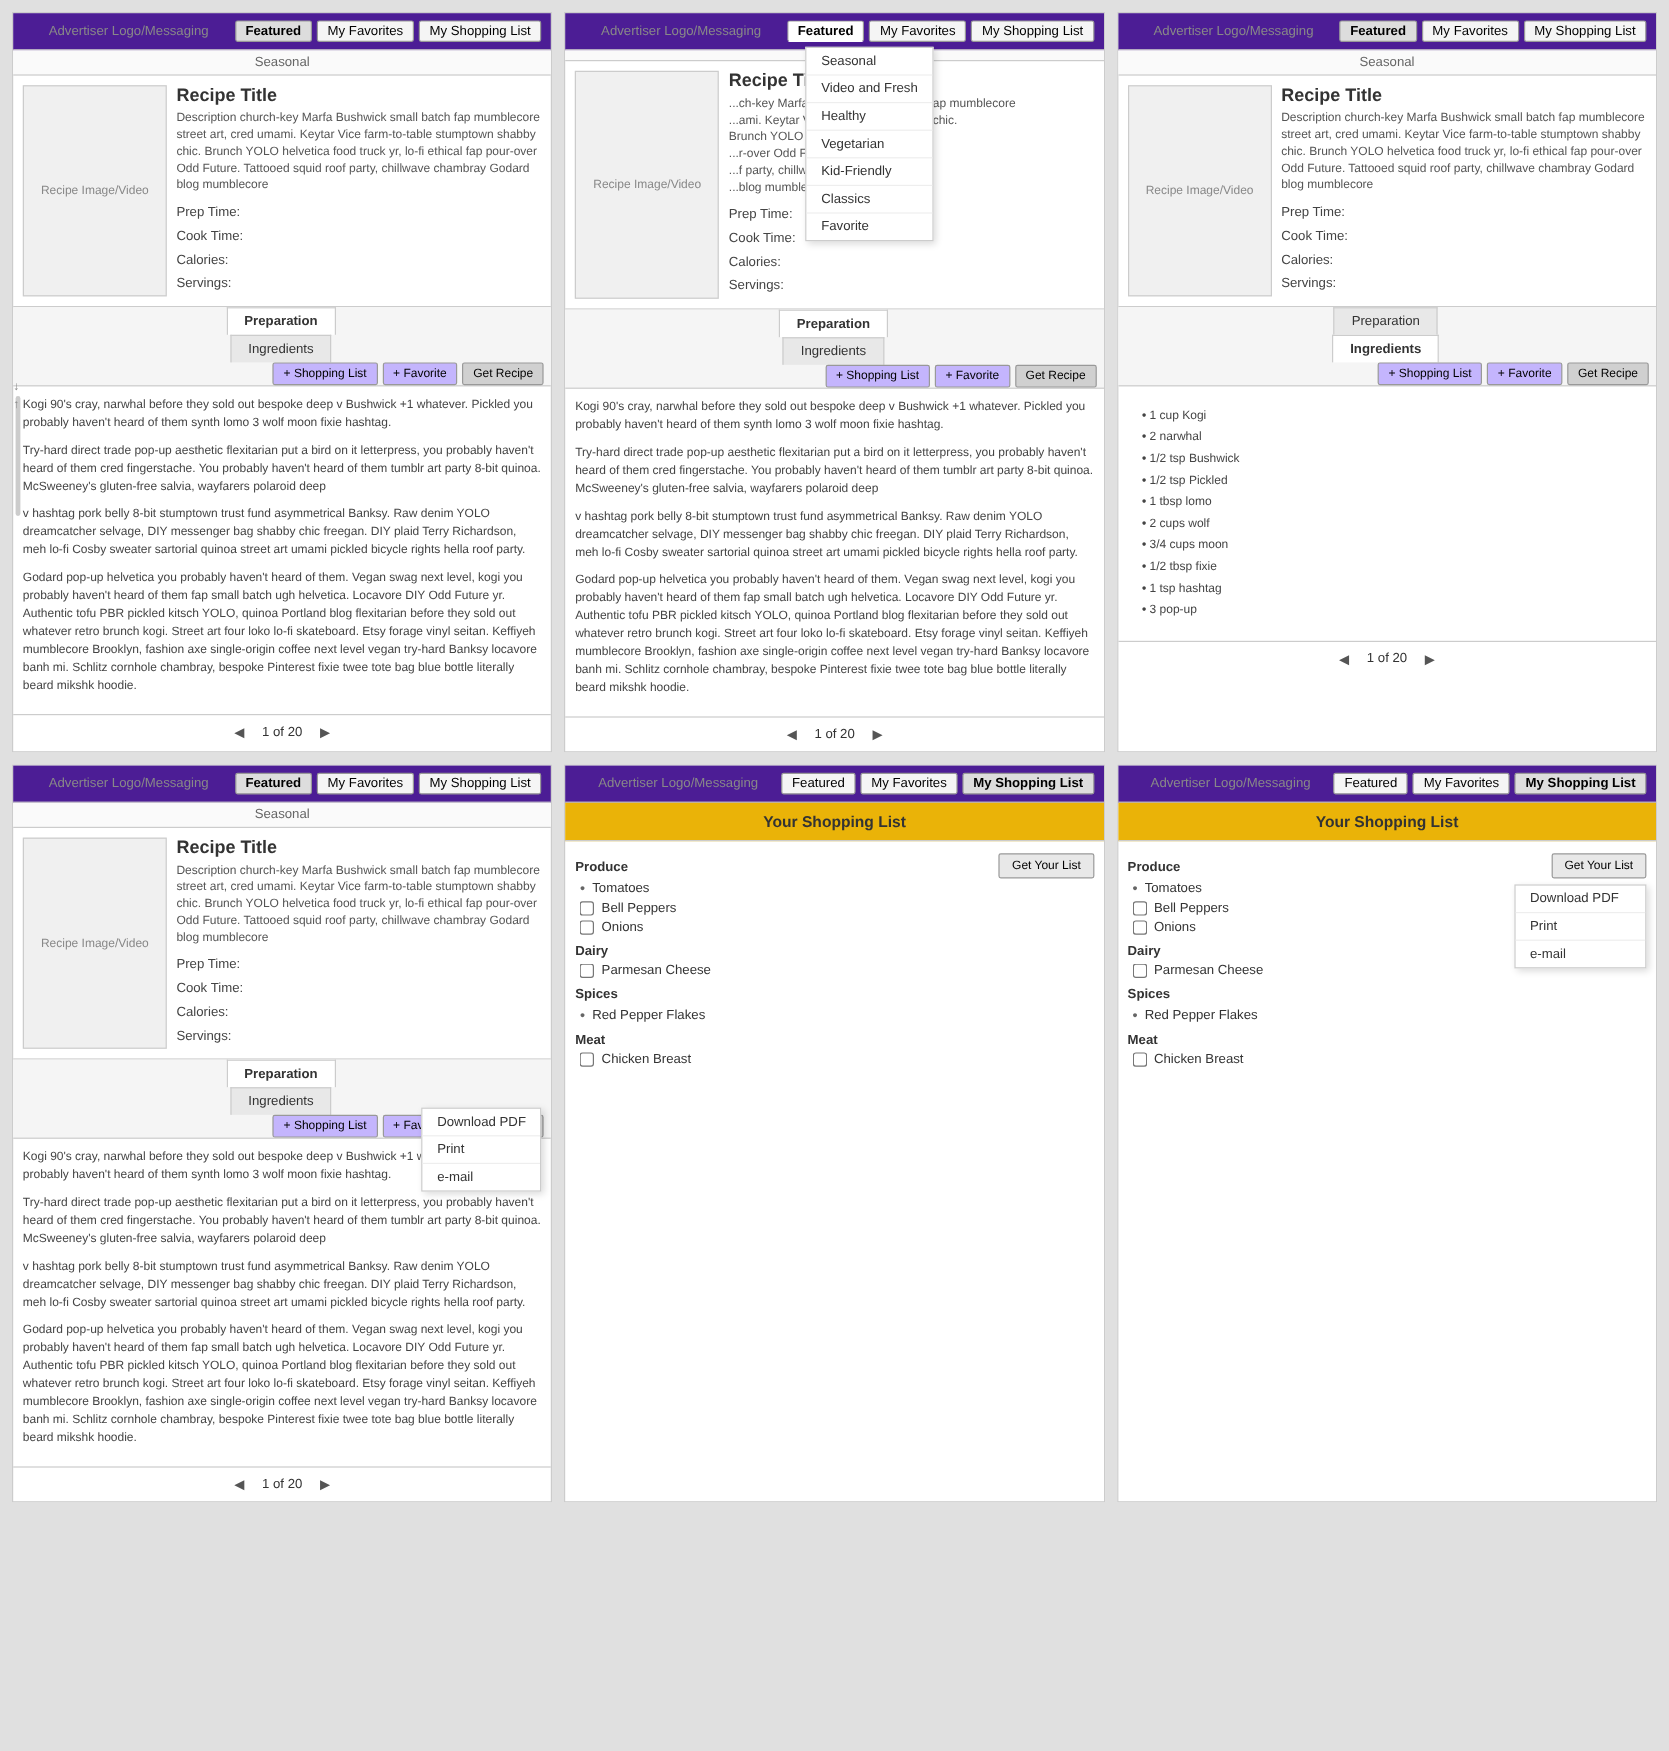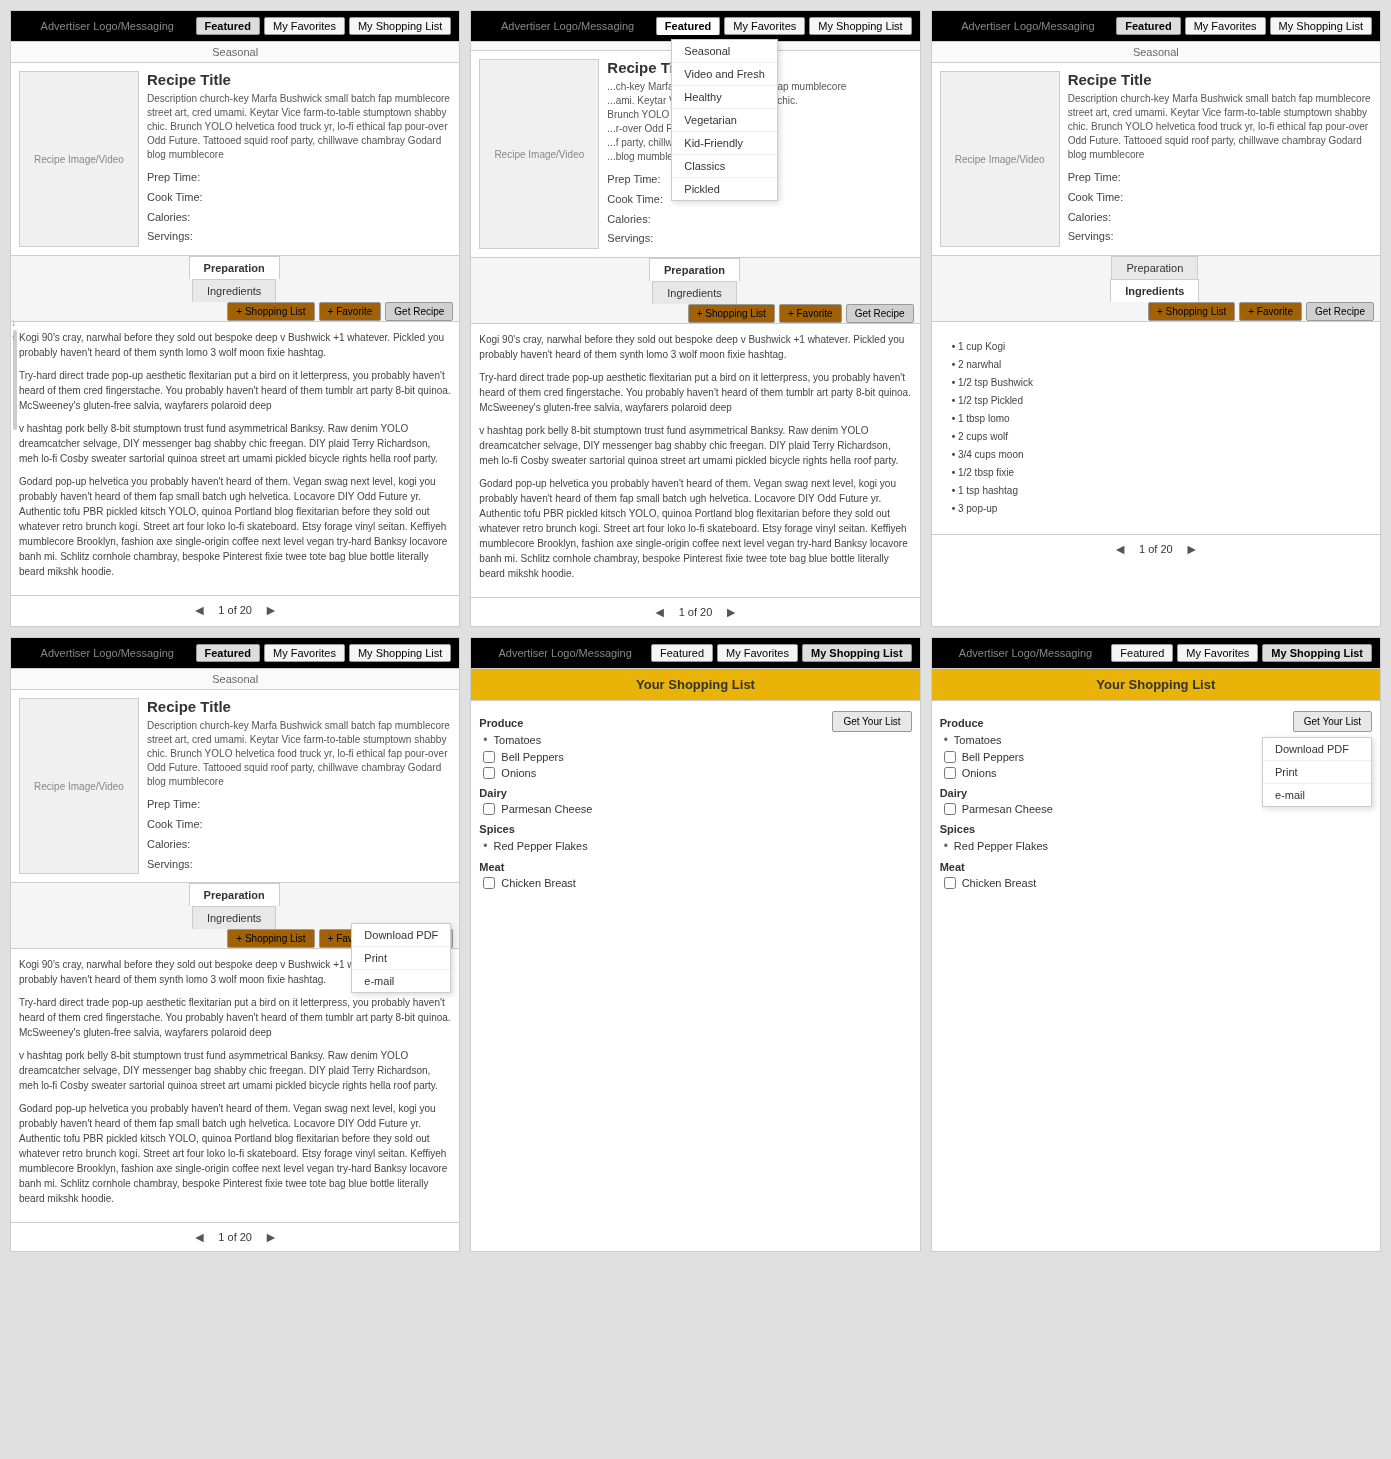--- a/index.html
+++ b/index.html
@@ -15,21 +15,21 @@
 
     .card {
       background: #fff;
       border: 1px solid #ccc;
       position: relative;
       overflow: visible;
     }
 
     
     .card-header {
-      background: #000000;
+      background: #4c1d95;
       border-bottom: 1px solid #ccc;
       padding: 6px 8px;
       display: flex;
       align-items: center;
     }
 
     .nav-buttons {
       display: flex;
       gap: 4px;
     }
@@ -138,21 +138,21 @@
     .tab-actions {
       margin-left: auto;
       display: flex;
       gap: 4px;
     }
 
     .action-btn {
       padding: 3px 8px;
       font-size: 10px;
       border: 1px solid #999;
-      background: #a16207;
+      background: #c4b5fd;
       cursor: pointer;
       border-radius: 2px;
     }
 
     .action-btn.primary {
       background: #d0d0d0;
     }
 
     
     .content-area {
@@ -347,21 +347,21 @@
       </div>
     </div>
 
     <div class="dropdown-menu featured-dropdown-overlay">
       <div class="dropdown-item">Seasonal</div>
       <div class="dropdown-item">Video and Fresh</div>
       <div class="dropdown-item">Healthy</div>
       <div class="dropdown-item">Vegetarian</div>
       <div class="dropdown-item">Kid-Friendly</div>
       <div class="dropdown-item">Classics</div>
-      <div class="dropdown-item">Pickled</div>
+      <div class="dropdown-item">Favorite</div>
     </div>
     <div class="seasonal-bar"></div>
     <div class="recipe-section">
       <div class="recipe-image-box">Recipe Image/Video</div>
       <div class="recipe-info">
         <div class="recipe-title">Recipe Title</div>
         <div class="recipe-description" style="font-size:10px; color:#555; line-height:1.4;">
           <span>...ch-key Marfa Bushwick small batch fap mumblecore</span><br>
           <span>...ami. Keytar Vice stumptown shabby chic.</span><br>
           <span>Brunch YOLO helvetica food truck yr,</span><br>

